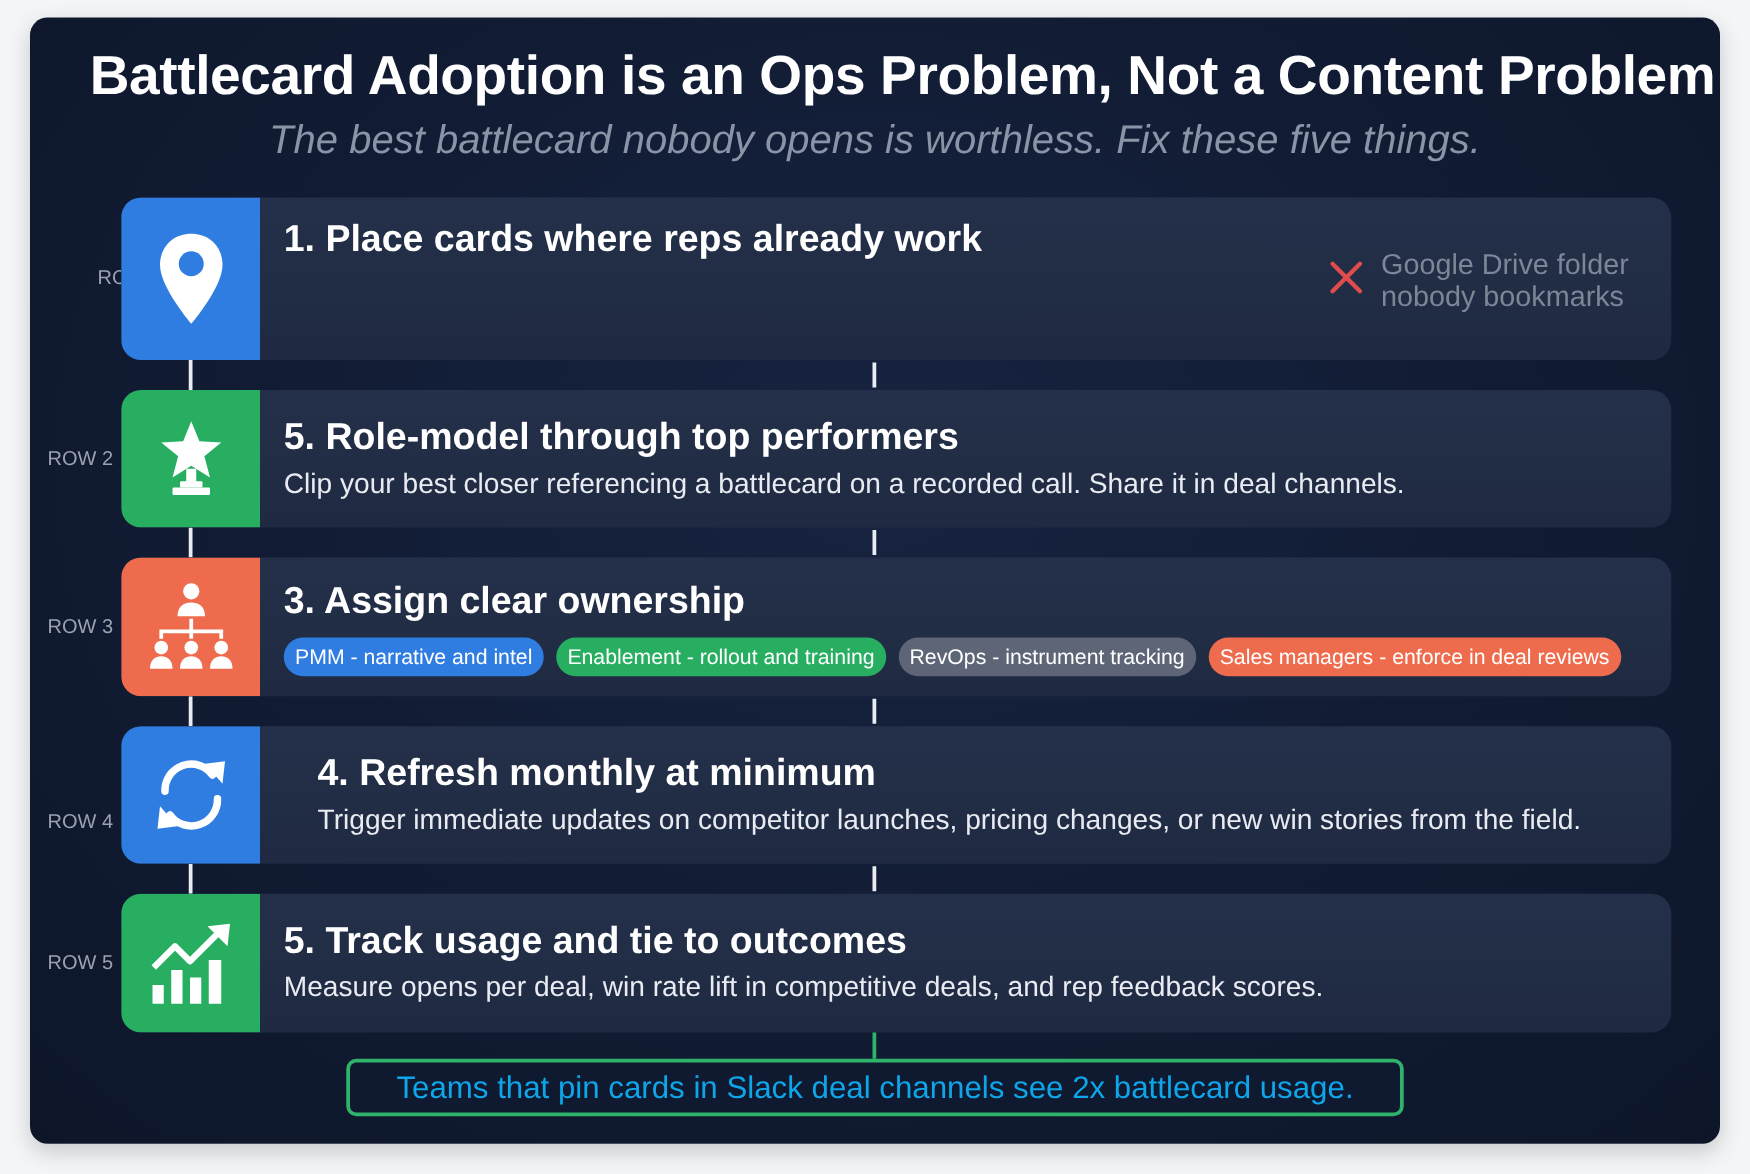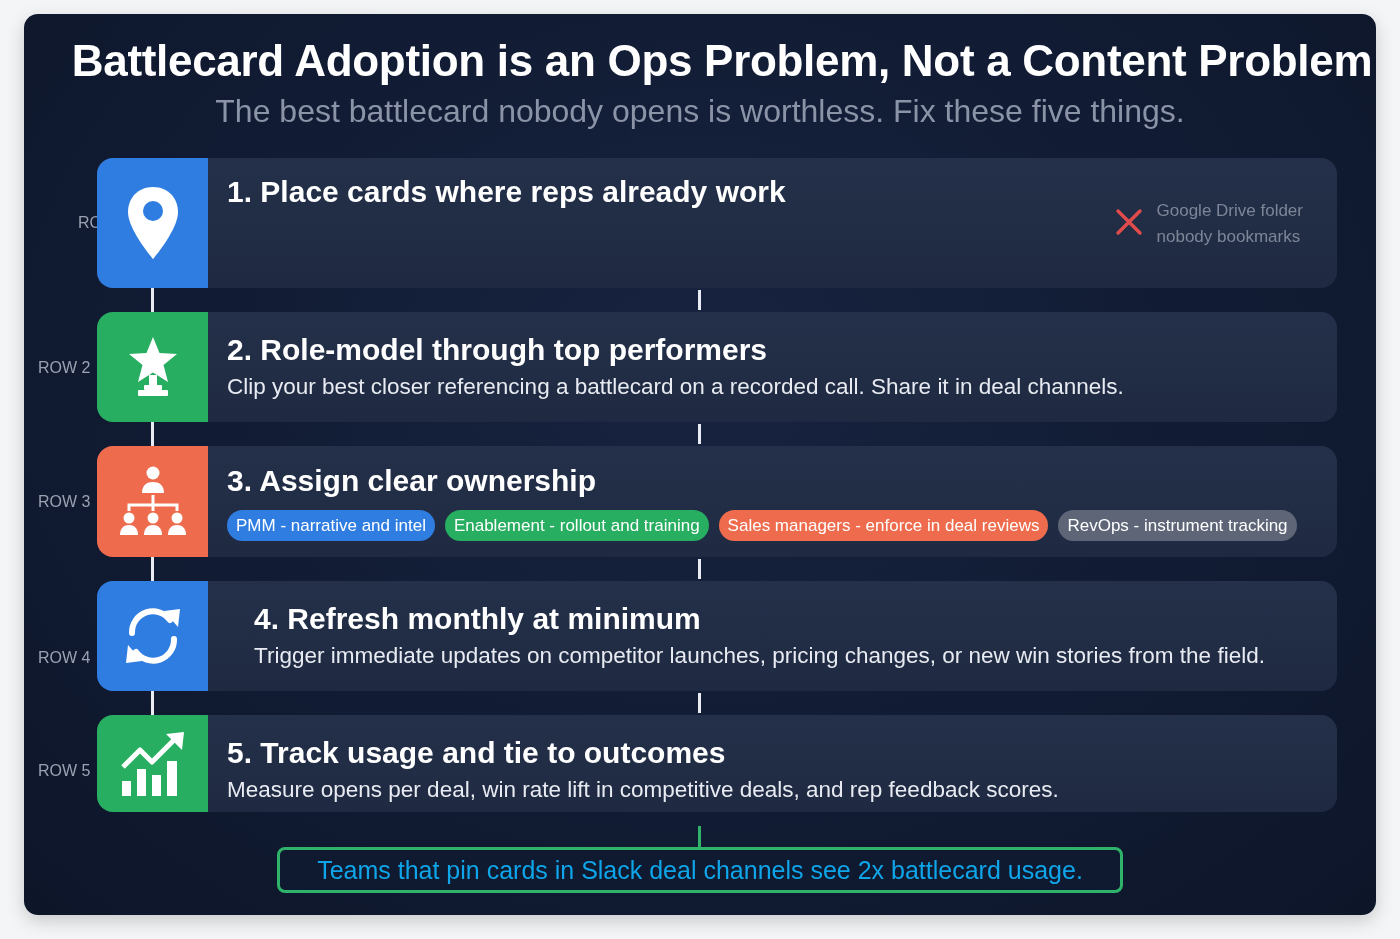--- a/index.html
+++ b/index.html
@@ -10,42 +10,42 @@
     border-radius: 14px;
     background: radial-gradient(ellipse at 50% 40%, #172340 0%, #111b33 55%, #0d1629 100%);
     box-shadow: 0 6px 18px rgba(0,0,0,0.18);
   }
   .title {
     position: absolute; left: 0; width: 1400px; top: 36px; text-align: center;
     color: #ffffff; font-weight: 700; font-size: 44px; letter-spacing: -0.3px; padding-left: 44px;
   }
   .subtitle {
     position: absolute; left: 0; width: 1400px; top: 93px; text-align: center;
-    color: #8b93a7; font-size: 32px;
+    color: #8b93a7; font-size: 32px; font-style: italic;
   }
   .row-label {
     position: absolute; left: 38px; color: #9aa1b1; font-size: 16px; width: 60px;
   }
   .card {
     position: absolute; left: 97px; width: 1240px;
     background: linear-gradient(180deg, #243049 0%, #1f2a42 100%);
     border-radius: 16px; overflow: hidden;
   }
   .tile {
     position: absolute; left: 0; top: 0; bottom: 0; width: 111px;
     display: flex; align-items: center; justify-content: center;
   }
   .tile svg { display: block; }
   .content { position: absolute; left: 130px; right: 20px; }
   .row-title { color: #ffffff; font-weight: 700; font-size: 30px; line-height: 36px; }
   .row-desc { color: #e8ebf1; font-size: 22.5px; line-height: 29px; margin-top: 4px; }
   .avoid {
     position: absolute; right: 34px; top: 40px; display: flex; align-items: center; gap: 14px;
   }
-  .avoid-text { color: #7d8597; font-size: 17px; line-height: 26px; }
+  .avoid-text { color: #7d8597; font-size: 23px; line-height: 26px; }
   .pills { display: flex; gap: 10px; margin-top: 11px; }
   .pill {
     border-radius: 16px; padding: 0 9px; height: 31px; line-height: 31px;
     color: #ffffff; font-size: 17px; white-space: nowrap;
   }
   .conn { position: absolute; width: 3px; background: #e9ecf2; }
   .callout-line { position: absolute; left: 698px; top: 826px; width: 3px; height: 21px; background: #2fb36a; }
   .callout {
     position: absolute; left: 277px; top: 847px; width: 846px; height: 46px;
     border: 3px solid #2fb36a; border-radius: 8px;
@@ -102,21 +102,21 @@
     <span>
       <svg width="56" height="64" viewBox="0 0 56 64">
         <path d="M28 2 L34.5 18 L52 19 L38.5 30 L43 47 L28 37.5 L13 47 L17.5 30 L4 19 L21.5 18 Z" fill="#fff"></path>
         <rect x="24" y="40" width="8" height="12" fill="#fff"></rect>
         <rect x="19" y="50" width="18" height="5" rx="1" fill="#fff"></rect>
         <rect x="13" y="55" width="30" height="6" rx="1" fill="#fff"></rect>
       </svg>
     </span>
   </div>
   <div class="content" style="top:20px;">
-    <div class="row-title">2. Role-model through top performers</div>
+    <div class="row-title">5. Role-model through top performers</div>
     <div class="row-desc">Clip your best closer referencing a battlecard on a recorded call. Share it in deal channels.</div>
   </div>
 </div>
 
 <div class="row-label" style="top:493px;">ROW 3</div>
 <div class="card" style="top:446px;height:111px;">
   <div class="tile" style="background:#ee6c4d;">
     <span>
       <svg width="76" height="74" viewBox="0 0 76 74">
         <circle cx="38" cy="8" r="6.5" fill="#fff"></circle>
@@ -129,22 +129,22 @@
         <circle cx="62" cy="53" r="5.5" fill="#fff"></circle>
         <path d="M53 70 C53 63 57 60 62 60 C67 60 71 63 71 70 Z" fill="#fff"></path>
       </svg>
     </span>
   </div>
   <div class="content" style="top:17px;">
     <div class="row-title">3. Assign clear ownership</div>
     <div class="pills">
       <span class="pill" style="background:#2f7de1;">PMM - narrative and intel</span>
       <span class="pill" style="background:#27ae60;">Enablement - rollout and training</span>
+      <span class="pill" style="background:#5d6577;">RevOps - instrument tracking</span>
       <span class="pill" style="background:#ee6c4d;">Sales managers - enforce in deal reviews</span>
-      <span class="pill" style="background:#5d6577;">RevOps - instrument tracking</span>
     </div>
   </div>
 </div>
 
 <div class="row-label" style="top:649px;">ROW 4</div>
 <div class="card" style="top:581px;height:110px;">
   <div class="tile" style="background:#2f7de1;">
     <span>
       <svg width="66" height="66" viewBox="0 0 66 66">
         <path d="M12 30 A21 21 0 0 1 50 17" stroke="#fff" stroke-width="6" fill="none" stroke-linecap="round"></path>
@@ -154,21 +154,21 @@
       </svg>
     </span>
   </div>
   <div class="content" style="top:20px;margin-left:27px;">
     <div class="row-title">4. Refresh monthly at minimum</div>
     <div class="row-desc">Trigger immediate updates on competitor launches, pricing changes, or new win stories from the field.</div>
   </div>
 </div>
 
 <div class="row-label" style="top:762px;">ROW 5</div>
-<div class="card" style="top:715px;height:97px;">
+<div class="card" style="top:715px;height:111px;">
   <div class="tile" style="background:#27ae60;">
     <span>
       <svg width="66" height="66" viewBox="0 0 66 66">
         <path d="M3 36 L20 19 L32 31 L56 7" stroke="#fff" stroke-width="5" fill="none" stroke-linejoin="round"></path>
         <path d="M46 3 L64 1 L62 19 Z" fill="#fff"></path>
         <rect x="2" y="50" width="9" height="15" fill="#fff"></rect>
         <rect x="17" y="38" width="9" height="27" fill="#fff"></rect>
         <rect x="32" y="44" width="9" height="21" fill="#fff"></rect>
         <rect x="47" y="30" width="10" height="35" fill="#fff"></rect>
       </svg>

